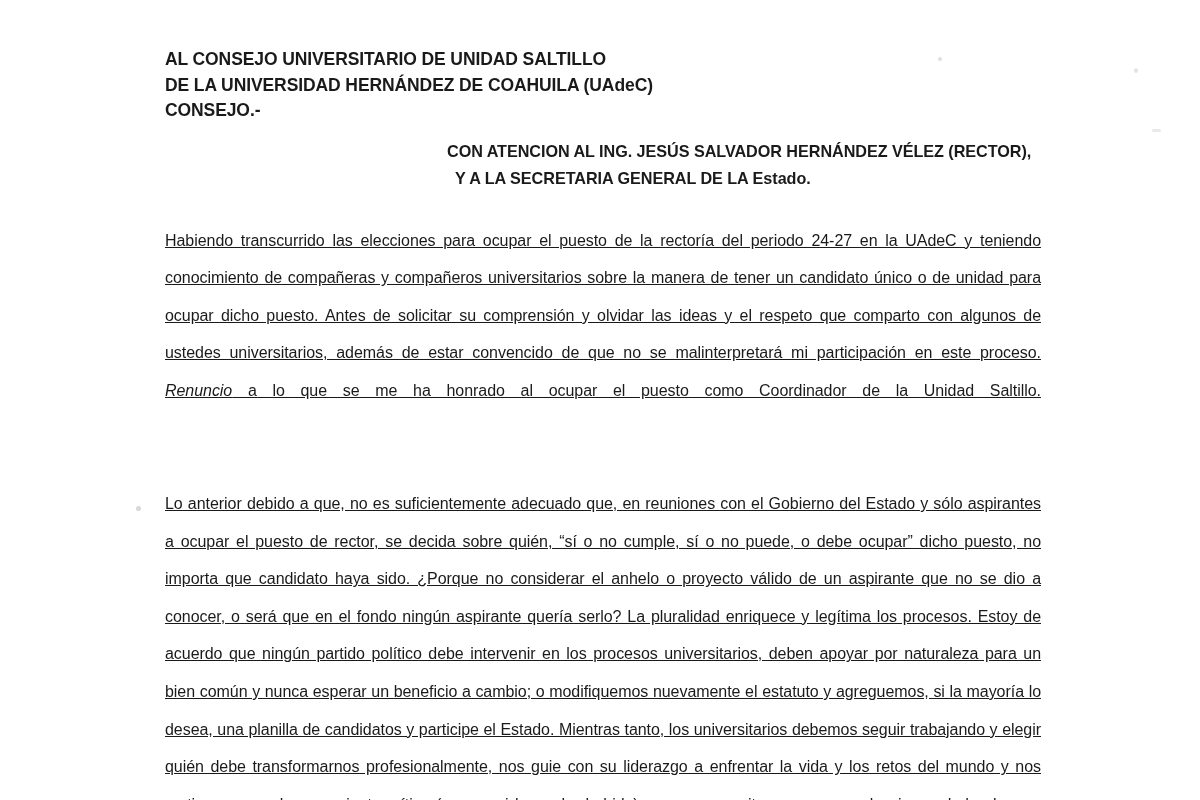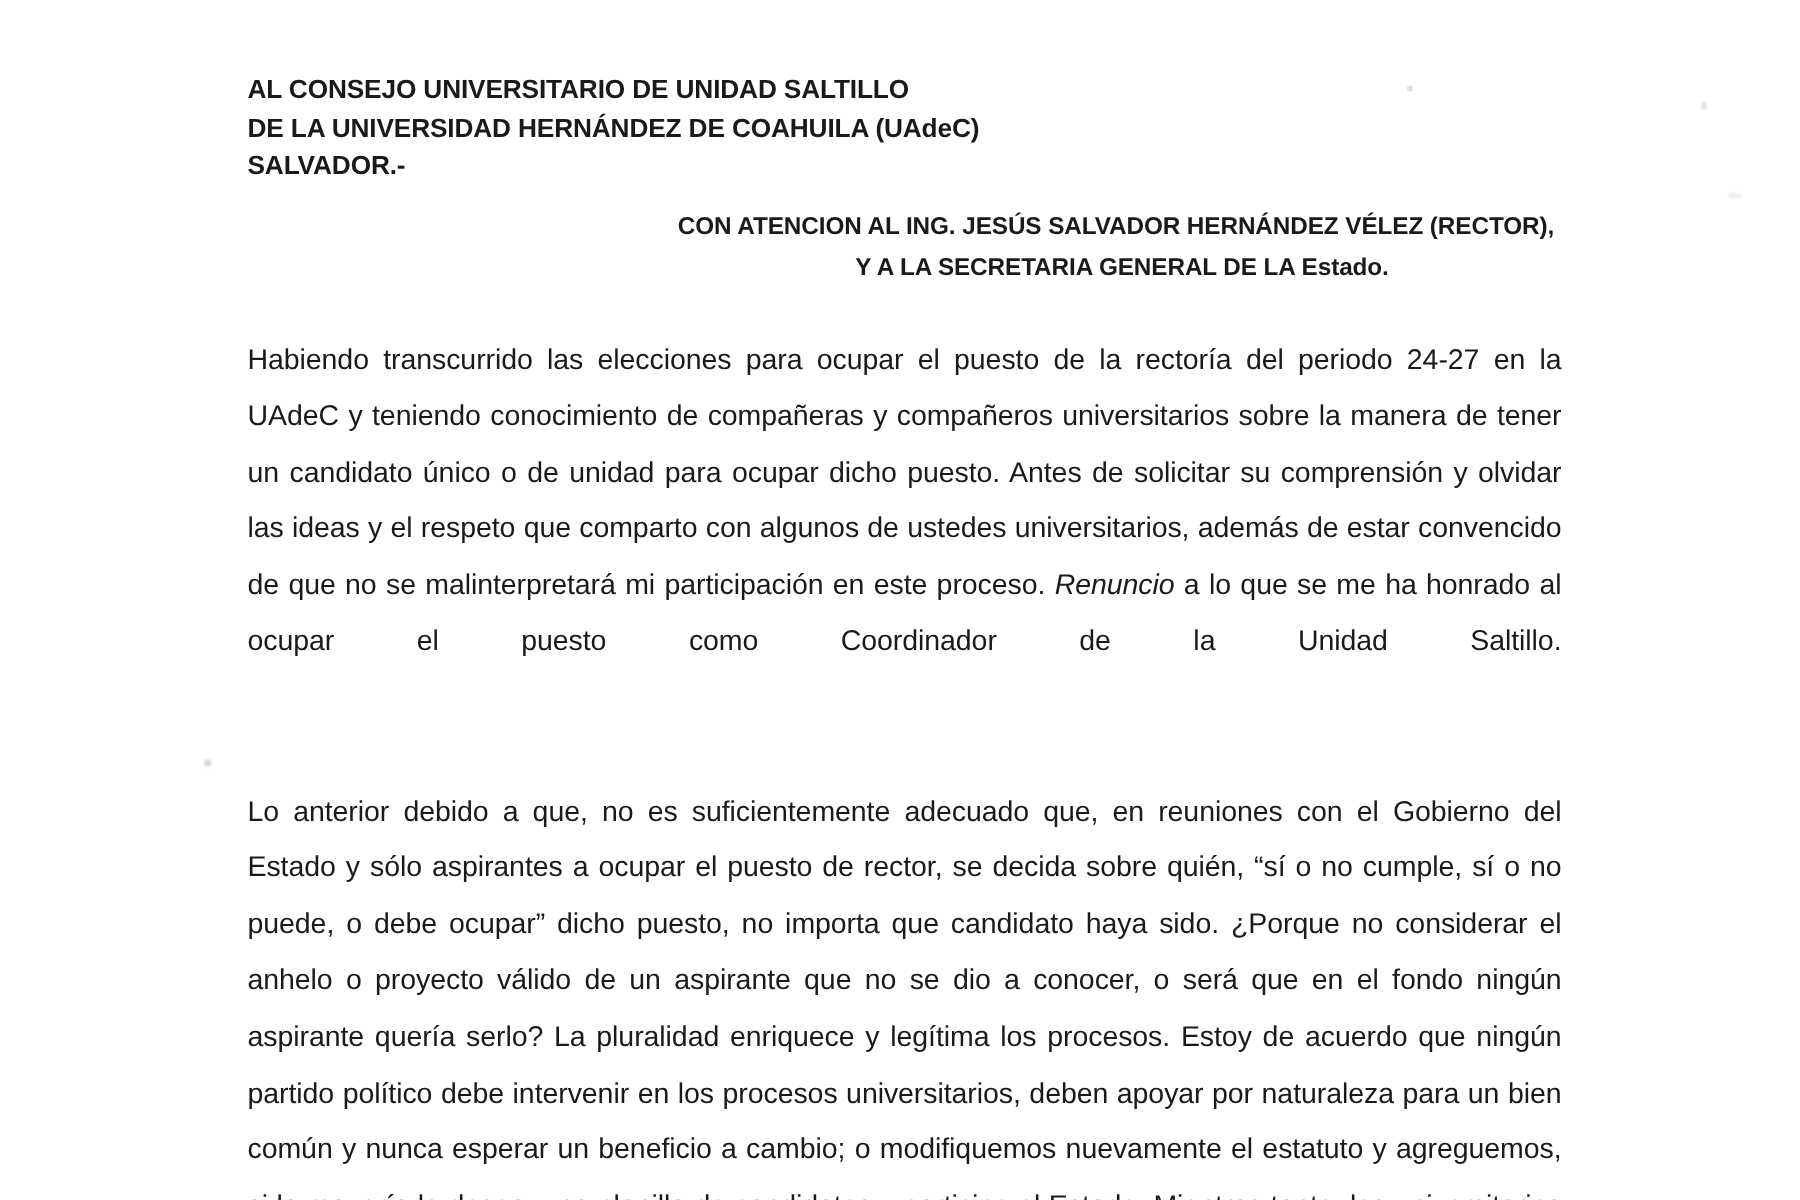--- a/index.html
+++ b/index.html
@@ -55,39 +55,39 @@
   .attention-block {
     margin-top: 14px;
     padding-left: 282px;
   }
   .attention-line {
     font-weight: bold;
     font-size: 16.2px;
     line-height: 27px;
     letter-spacing: -0.05px;
     white-space: nowrap;
-    text-align: center;
   }
   .attention-line.second {
     padding-left: 8px;
   }
 
   
   .body-block {
     margin-top: 30px;
   }
   p.para {
     margin: 0;
-    font-size: 19px;
+    font-size: 16px;
     line-height: 37.6px;
     text-align: justify;
     text-justify: inter-word;
     letter-spacing: -0.05px;
     word-spacing: 0.2px;
     hyphens: none;
+    text-decoration: underline;
   }
   p.para + p.para {
     margin-top: 38px;
   }
   p.para .it {
     font-style: italic;
   }
   
   p.para::after {
     content: "";
@@ -103,21 +103,21 @@
   <span class="speckle s1"></span>
   <span class="speckle s2"></span>
   <span class="speckle s3"></span>
   <span class="speckle s4"></span>
 
   <div class="doc">
 
     <div class="heading-block">
       <div class="heading-line">AL CONSEJO UNIVERSITARIO DE UNIDAD SALTILLO</div>
       <div class="heading-line">DE LA UNIVERSIDAD HERNÁNDEZ DE COAHUILA (UAdeC)</div>
-      <div class="heading-line">SALVADOR.-</div>
+      <div class="heading-line">CONSEJO.-</div>
     </div>
 
     <div class="attention-block">
       <div class="attention-line">CON ATENCION AL ING. JESÚS SALVADOR HERNÁNDEZ VÉLEZ (RECTOR),</div>
       <div class="attention-line second">Y A LA SECRETARIA GENERAL DE LA Estado.</div>
     </div>
 
     <div class="body-block">
 
       <p class="para"><span>Habiendo transcurrido las elecciones para ocupar el puesto de la rectoría del periodo 24-27 en la UAdeC y teniendo conocimiento de compañeras y compañeros universitarios sobre la manera de tener un candidato único o de unidad para ocupar dicho puesto. Antes de solicitar su comprensión y olvidar las ideas y el respeto que comparto con algunos de ustedes universitarios, además de estar convencido de que no se malinterpretará mi participación en este proceso. </span><span class="it">Renuncio</span><span> a lo que se me ha honrado al ocupar el puesto como Coordinador de la Unidad Saltillo.</span></p>

